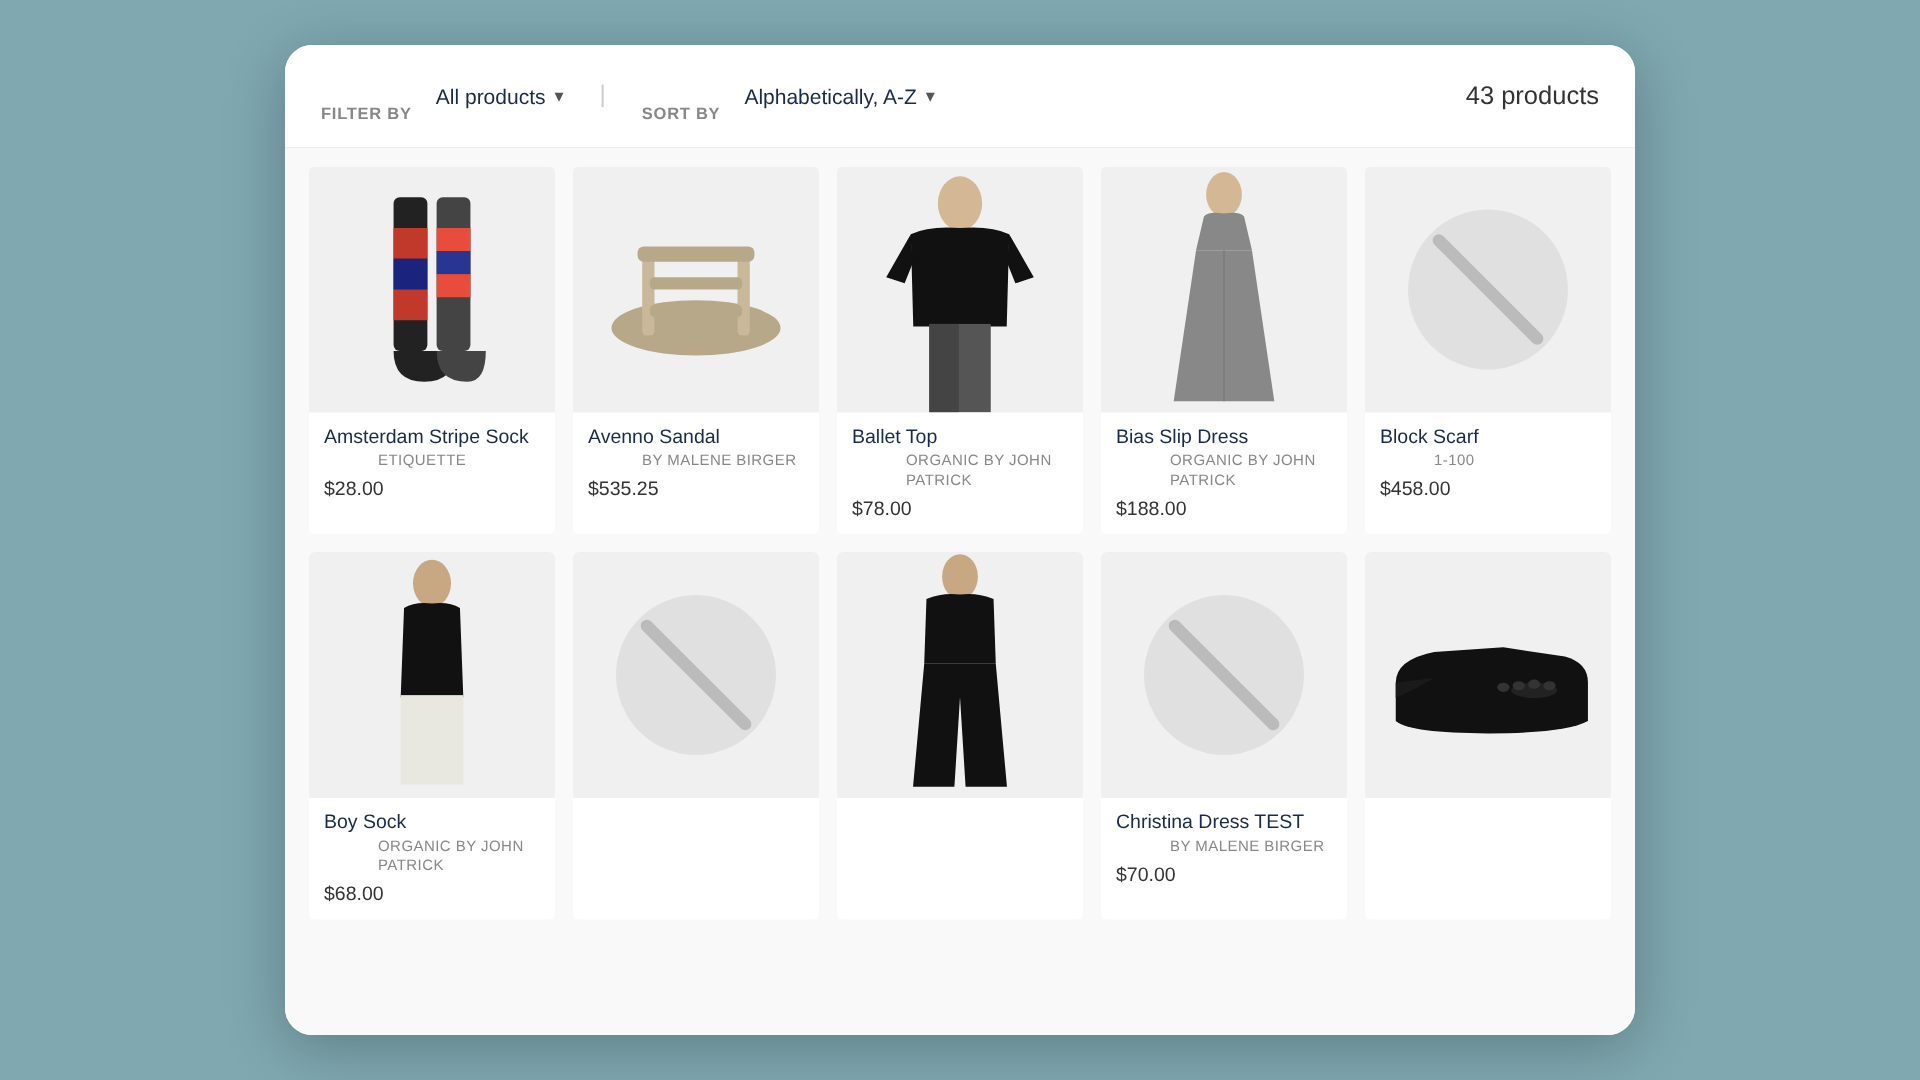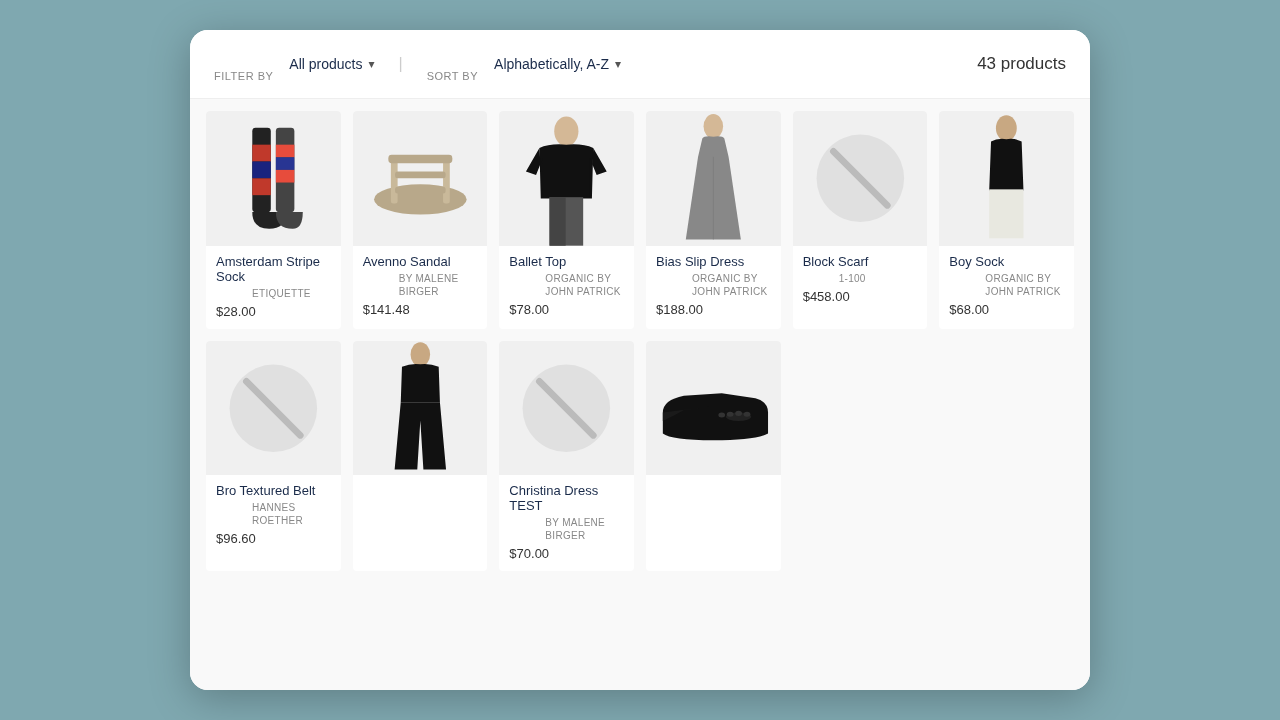--- a/index.html
+++ b/index.html
@@ -27,21 +27,21 @@
       padding: 16px 24px;
       border-bottom: 1px solid #eee;
       gap: 16px;
       background: #fff;
     }
     .toolbar-label {
       font-size: 11px;
       color: #888;
       text-transform: uppercase;
       letter-spacing: 0.5px;
-      font-weight: 400;
+      font-weight: 700;
       margin-top: 24px;
     }
     .filter-select, .sort-select {
       display: flex;
       align-items: center;
       gap: 6px;
       font-size: 14px;
       color: #1a2b4a;
       font-weight: 500;
       cursor: pointer;
@@ -61,21 +61,21 @@
       margin: 0 8px;
     }
     .products-area {
       flex: 1;
       overflow-y: auto;
       padding: 12px 16px 16px 16px;
       background: #f9f9f9;
     }
     .products-grid {
       display: grid;
-      grid-template-columns: repeat(6, 1fr);
+      grid-template-columns: repeat(5, 1fr);
       gap: 12px;
     }
     .product-card {
       background: #fff;
       border-radius: 4px;
       overflow: hidden;
       cursor: pointer;
     }
     .product-image-container {
       width: 100%;
@@ -170,21 +170,21 @@
         <rect x="45" y="55" width="8" height="55" rx="3" fill="#c9b99a"></rect>
         <rect x="107" y="55" width="8" height="55" rx="3" fill="#c9b99a"></rect>
         <rect x="42" y="52" width="76" height="10" rx="4" fill="#b8a88a"></rect>
         <rect x="50" y="72" width="60" height="8" rx="3" fill="#b8a88a"></rect>
         <rect x="50" y="90" width="60" height="8" rx="3" fill="#b8a88a"></rect>
       </svg>
     </div>
     <div class="product-info">
       <div class="product-name">Avenno Sandal</div>
       <div class="product-brand">BY MALENE BIRGER</div>
-      <div class="product-price">$141.48</div>
+      <div class="product-price">$535.25</div>
     </div>
   </div>
         <div class="product-card">
     <div class="product-image-container">
 
       <svg class="product-svg" viewBox="0 0 160 200" xmlns="http://www.w3.org/2000/svg">
         <ellipse cx="80" cy="30" rx="18" ry="22" fill="#d4b896"></ellipse>
         <path d="M40 55 Q55 48 80 50 Q105 48 120 55 L118 130 L42 130 Z" fill="#111"></path>
         <path d="M40 55 L20 90 L35 95 L45 70 L45 130" fill="#111"></path>
         <path d="M120 55 L140 90 L125 95 L115 70 L115 130" fill="#111"></path>
@@ -244,25 +244,20 @@
     </div>
   </div>
         <div class="product-card">
     <div class="product-image-container">
 
       <svg class="product-svg" viewBox="0 0 160 160" xmlns="http://www.w3.org/2000/svg">
         <circle cx="80" cy="80" r="52" fill="#e0e0e0"></circle>
         <line x1="48" y1="48" x2="112" y2="112" stroke="#bbb" stroke-width="8" stroke-linecap="round"></line>
       </svg>
     </div>
-    <div class="product-info">
-      <div class="product-name">Bro Textured Belt</div>
-      <div class="product-brand">HANNES ROETHER</div>
-      <div class="product-price">$96.60</div>
-    </div>
   </div>
         <div class="product-card">
     <div class="product-image-container">
 
       <svg class="product-svg" viewBox="0 0 160 220" xmlns="http://www.w3.org/2000/svg">
         <ellipse cx="80" cy="22" rx="16" ry="20" fill="#c8a882"></ellipse>
         <path d="M50 42 Q65 36 80 38 Q95 36 110 42 L112 100 L48 100 Z" fill="#111"></path>
         <path d="M48 100 L38 210 L75 210 L80 130 L85 210 L122 210 L112 100 Z" fill="#111"></path>
       </svg>
     </div>

